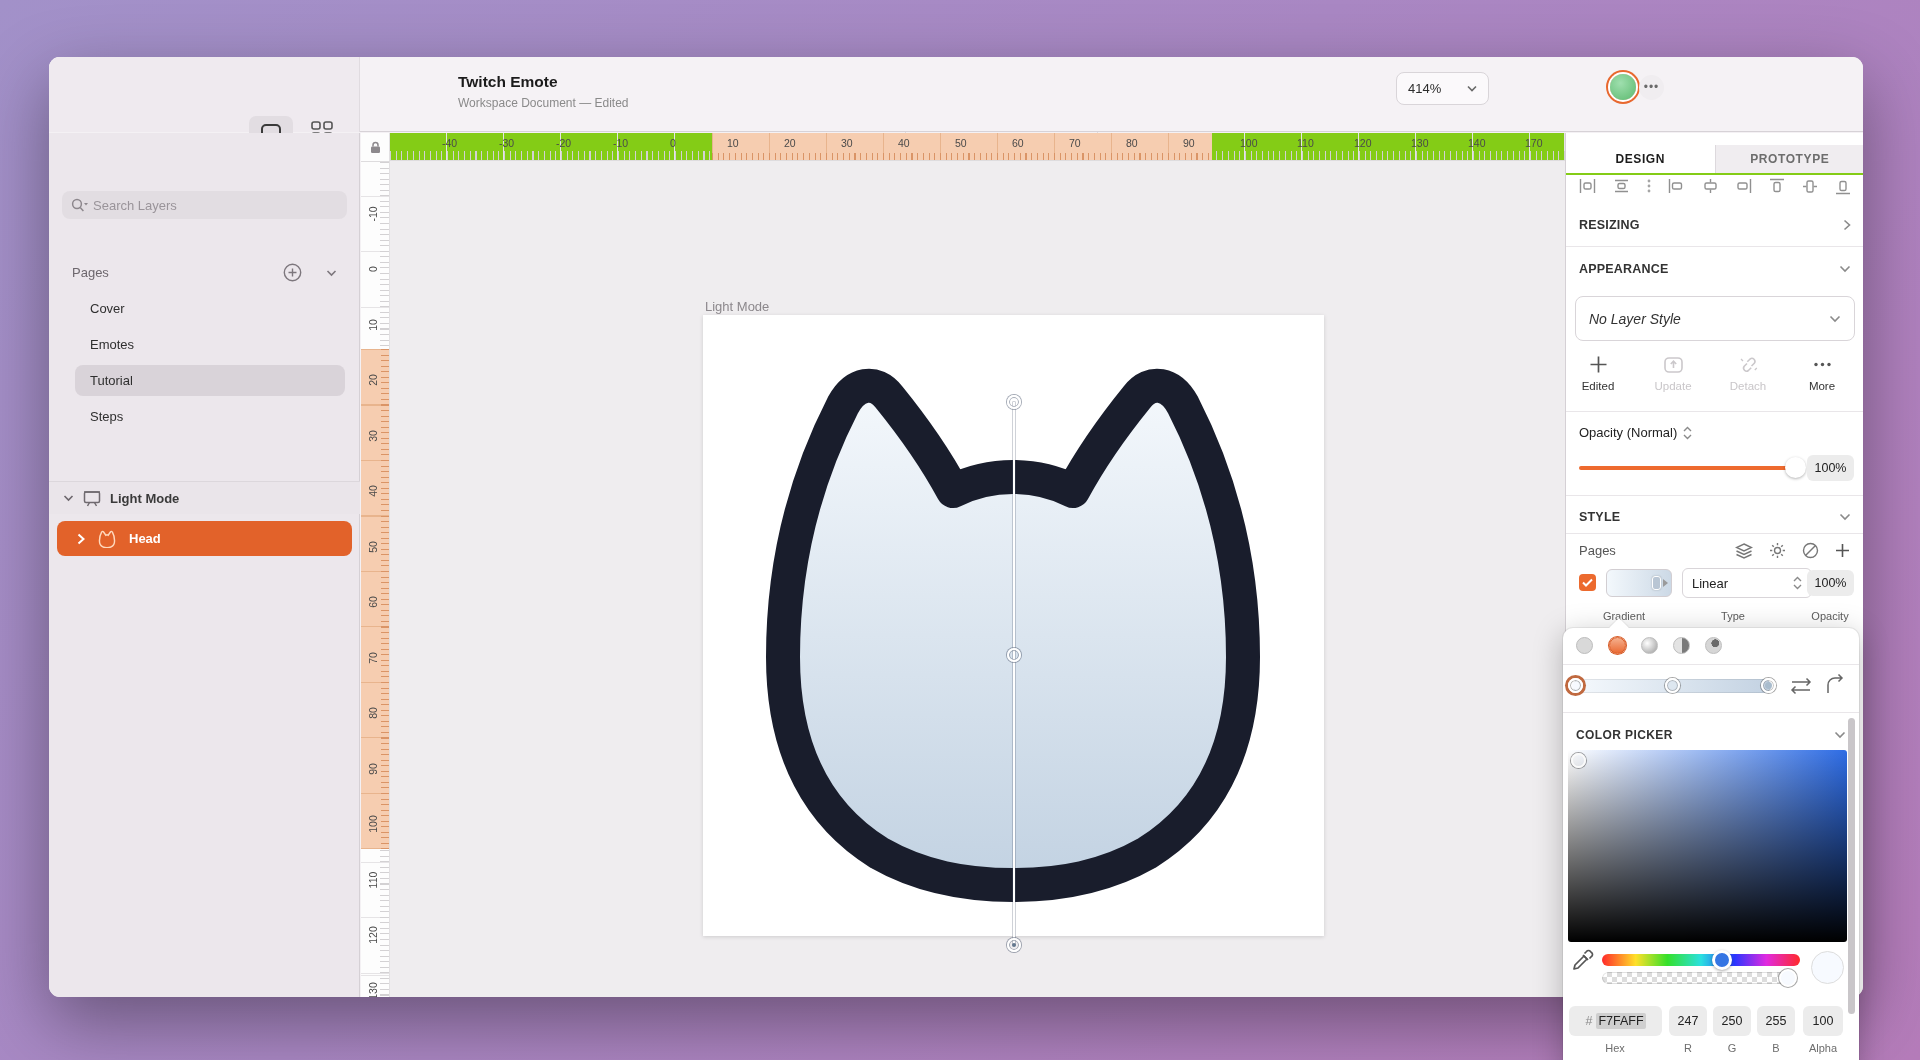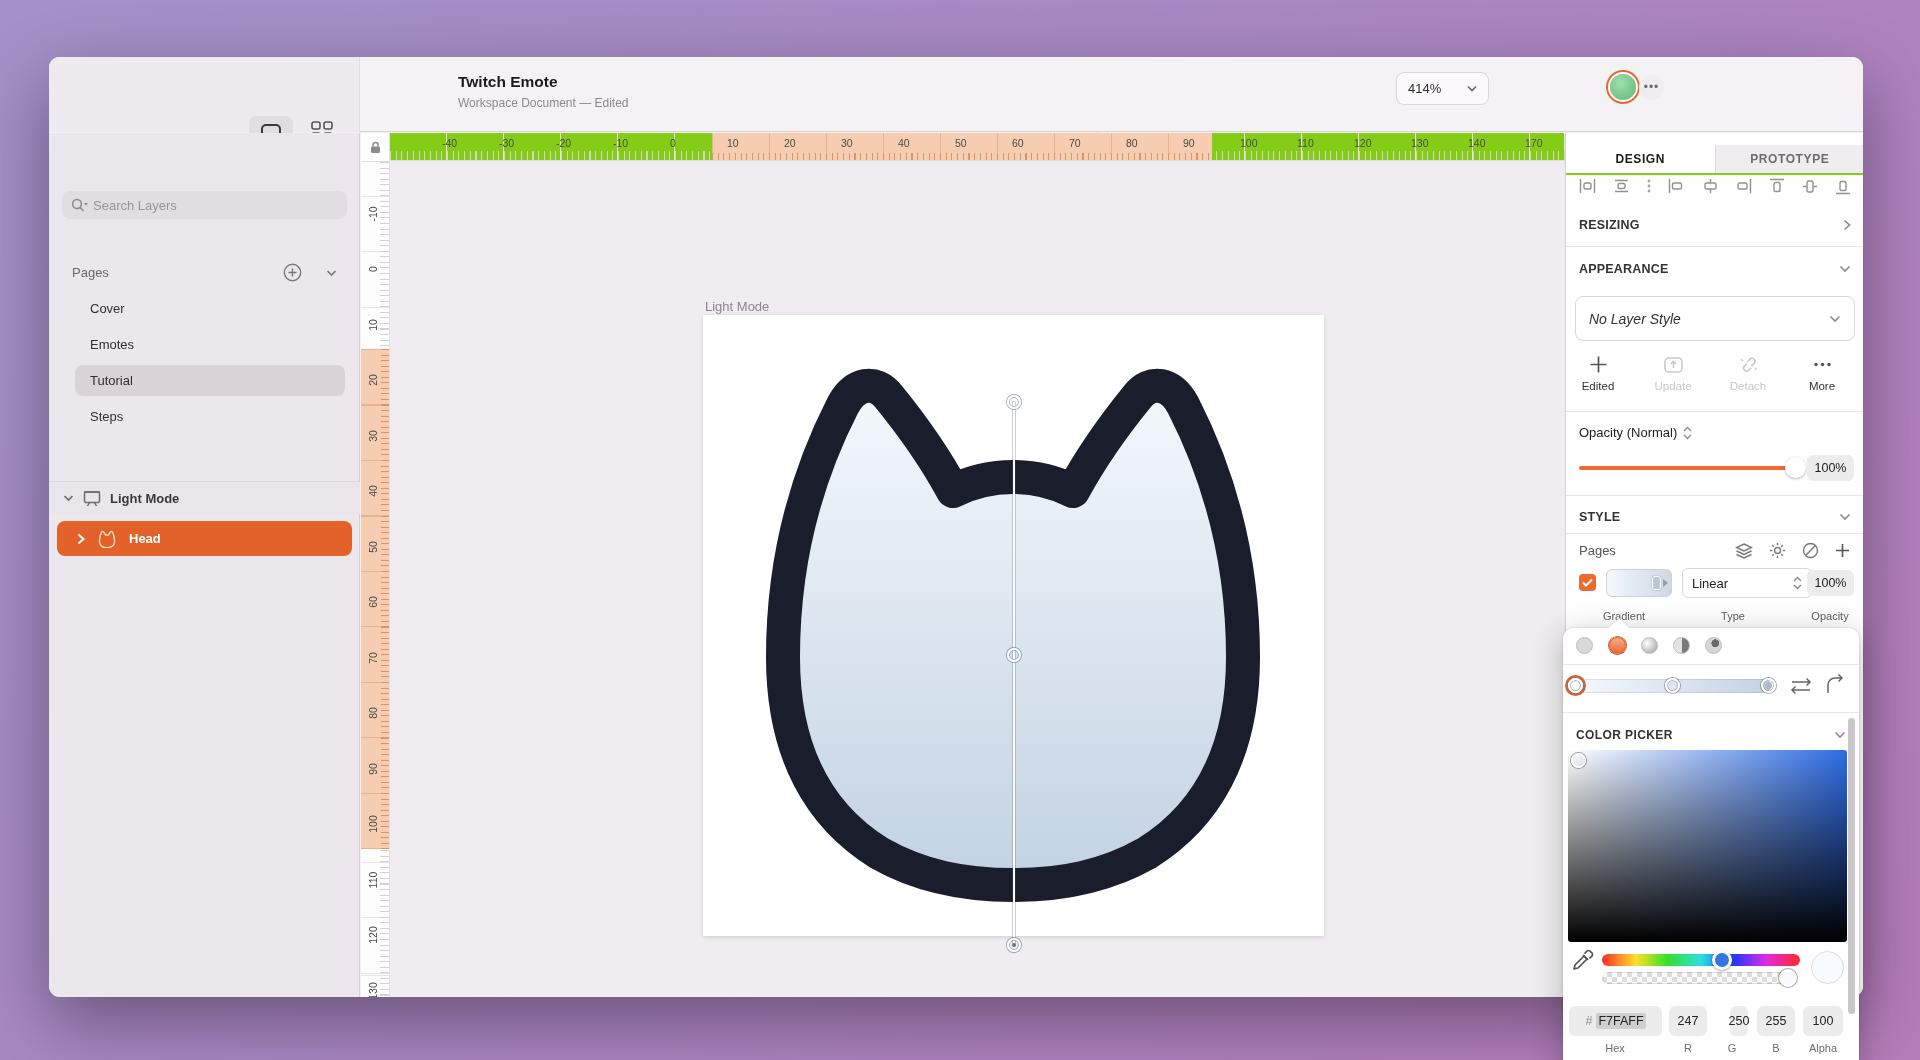--- a/index.html
+++ b/index.html
@@ -686,21 +686,21 @@
       </div>
     <div class="colorwell"></div>
 
     <div class="hexbox" style="left:6px;width:93px;gap:4px">
       <span style="color:#8a8a8a">#</span>
       <span style="background:#cfcfcf;border-radius:2px;padding:1px 2px">F7FAFF</span>
     </div>
     <div class="hexbox" style="left:106px;width:38px">
         <span>247</span>
       </div>
-    <div class="hexbox" style="left:167px;width:18px">
+    <div class="hexbox" style="left:150px;width:38px">
         <span>250</span>
       </div>
     <div class="hexbox" style="left:194px;width:38px">
         <span>255</span>
       </div>
     <div class="hexbox" style="left:240px;width:40px">
         <span>100</span>
       </div>
 
     <span class="hexlab" style="left:52px">Hex</span>

